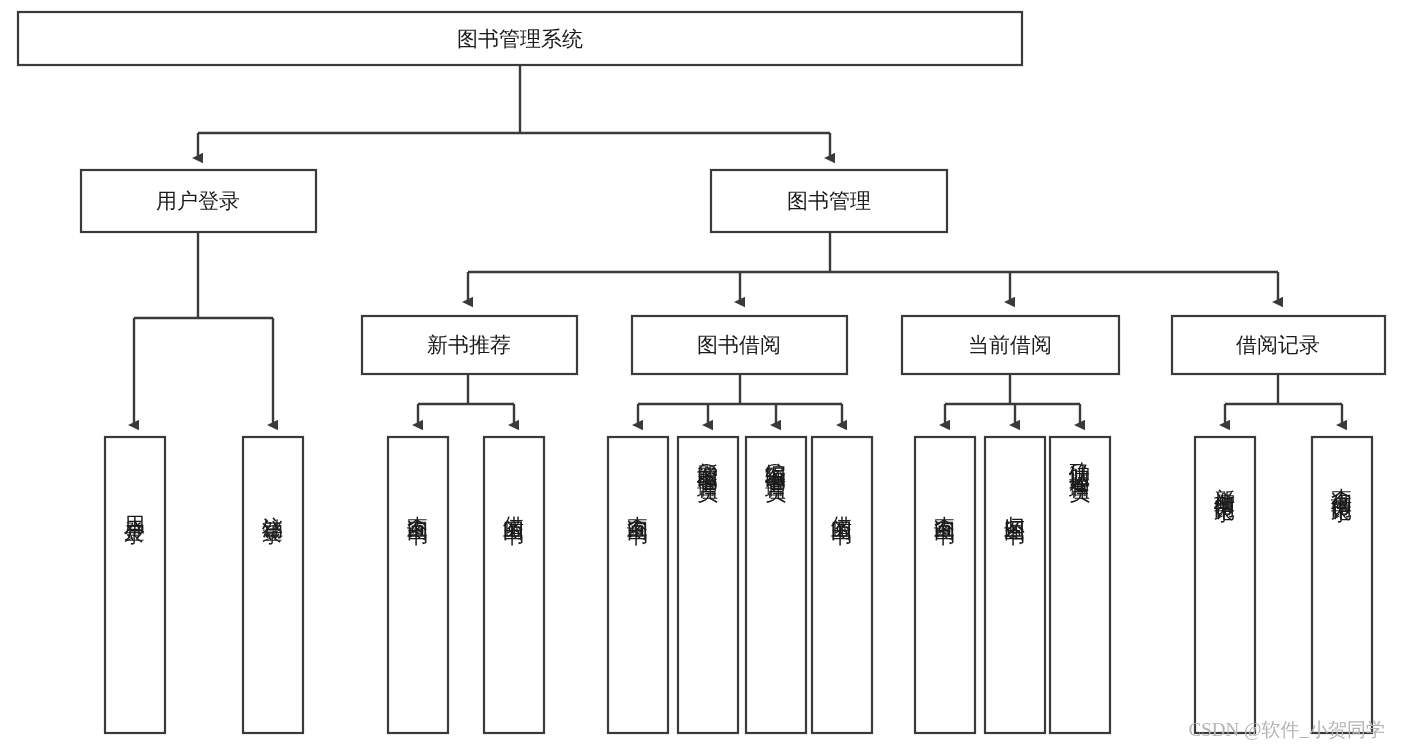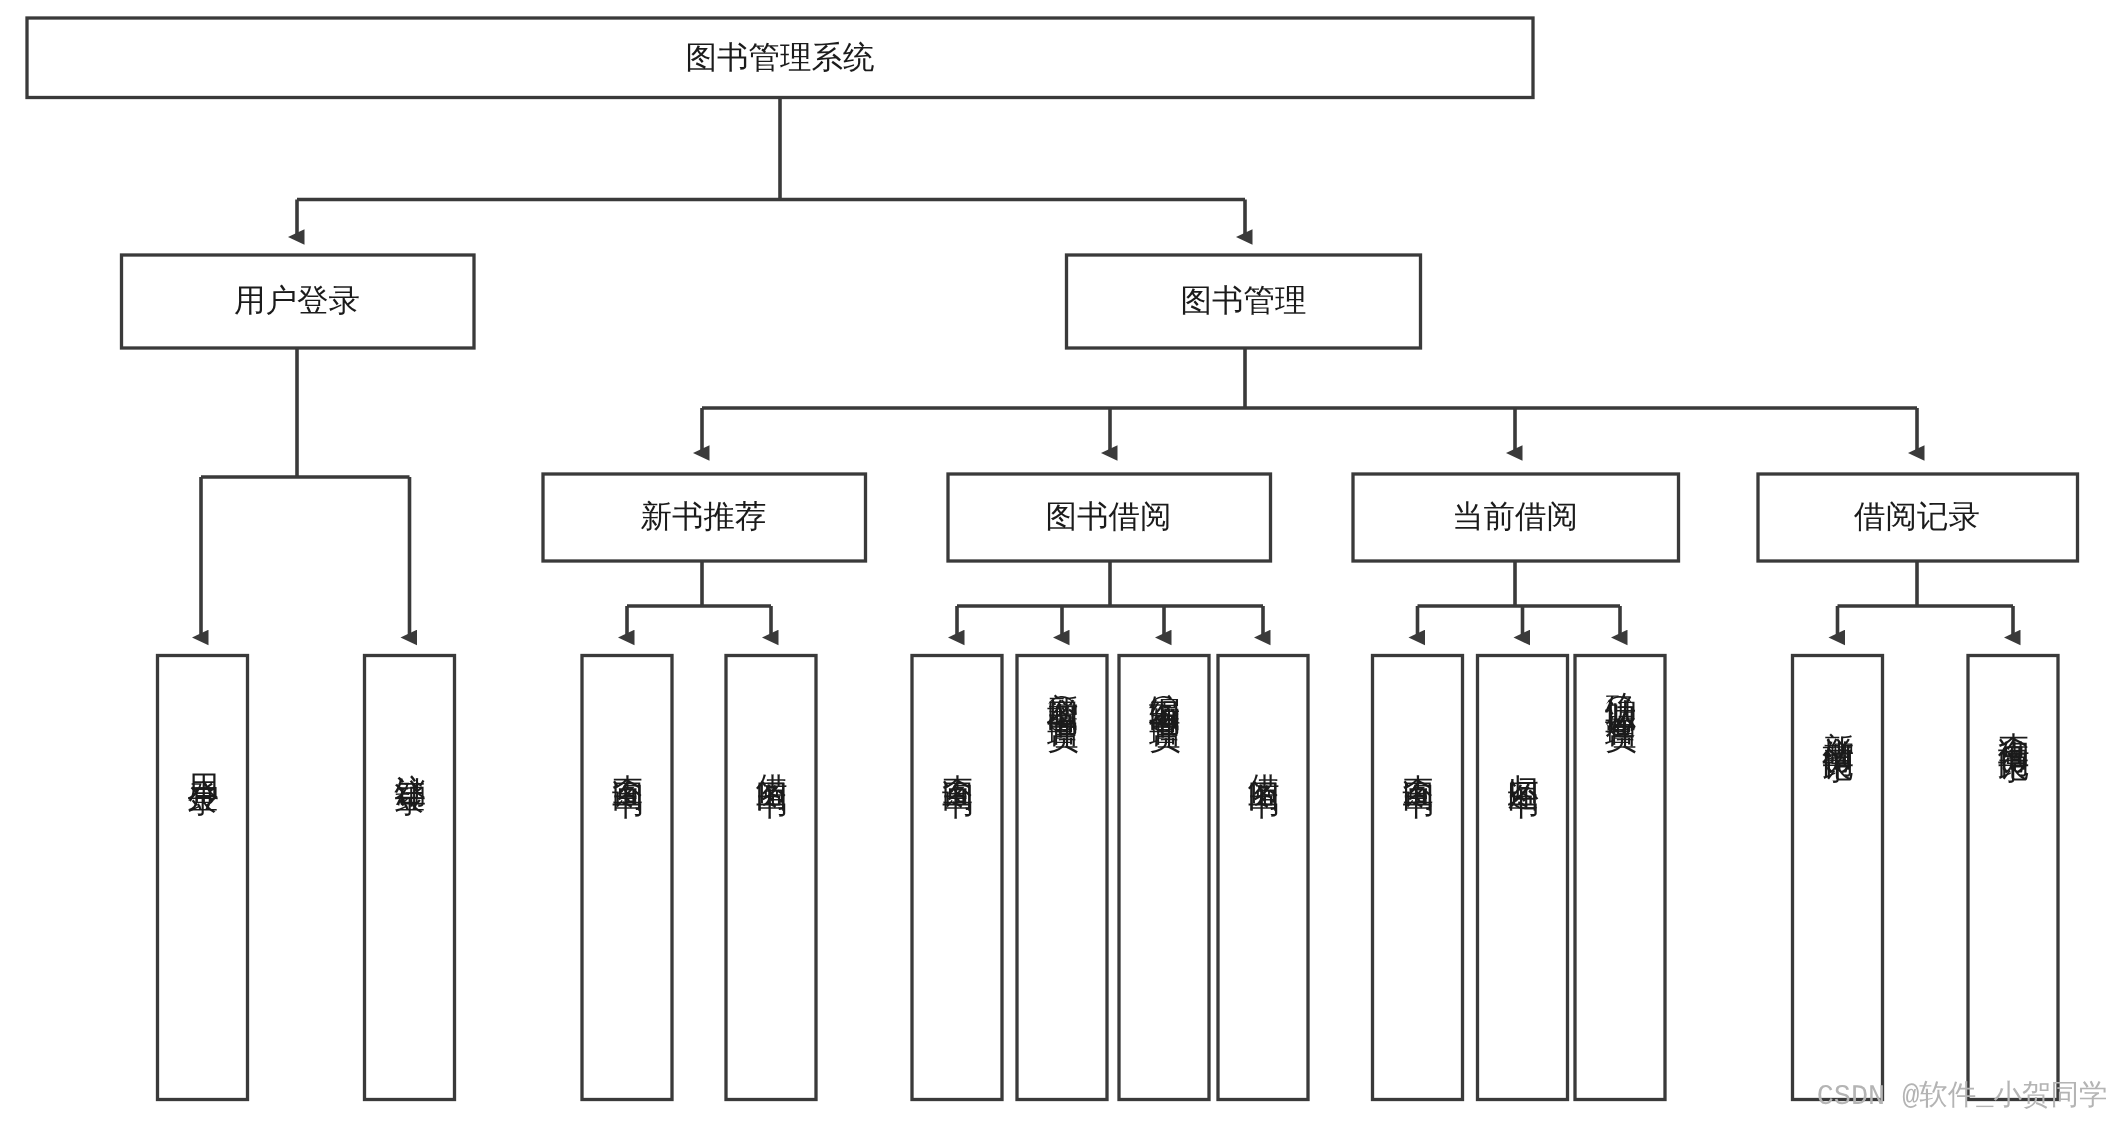--- a/index.html
+++ b/index.html
@@ -51,23 +51,23 @@
   .connector {
     stroke: #3a3a3a;
     stroke-width: 2.4;
     fill: none;
   }
   .arrow-head {
     fill: #3a3a3a;
   }
   .watermark {
     position: absolute;
-    right: 0;
+    right: 20px;
     bottom: 4px;
-    font-family: Liberation Mono, monospace;
+    font-family: Liberation Serif, serif;
     font-size: 19px;
     color: #b4b4b4;
     white-space: nowrap;
     pointer-events: none;
   }
 </style>
 </head>
 <body>
 
 <svg id="diagram" viewBox="0 0 1405 747" xmlns="http://www.w3.org/2000/svg">

